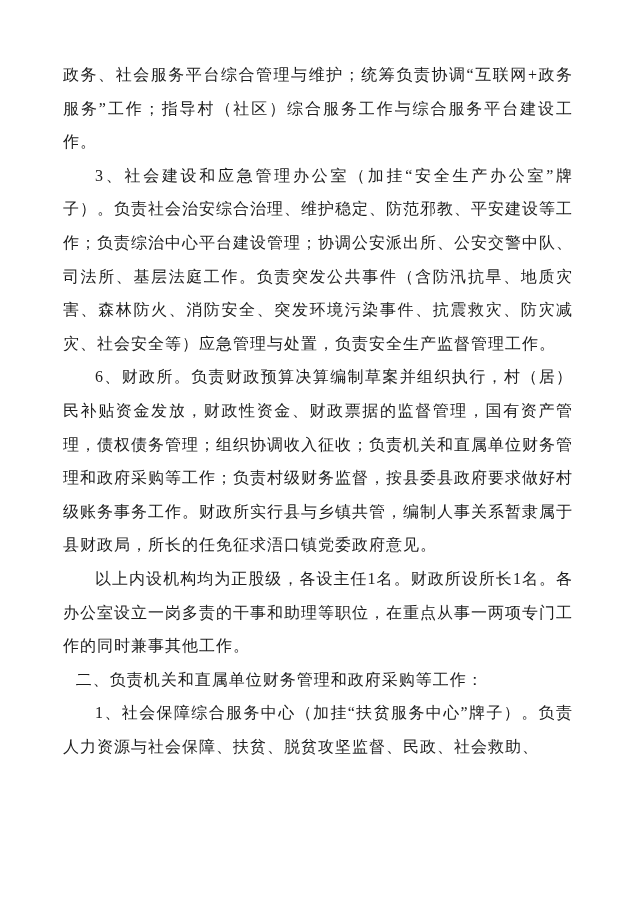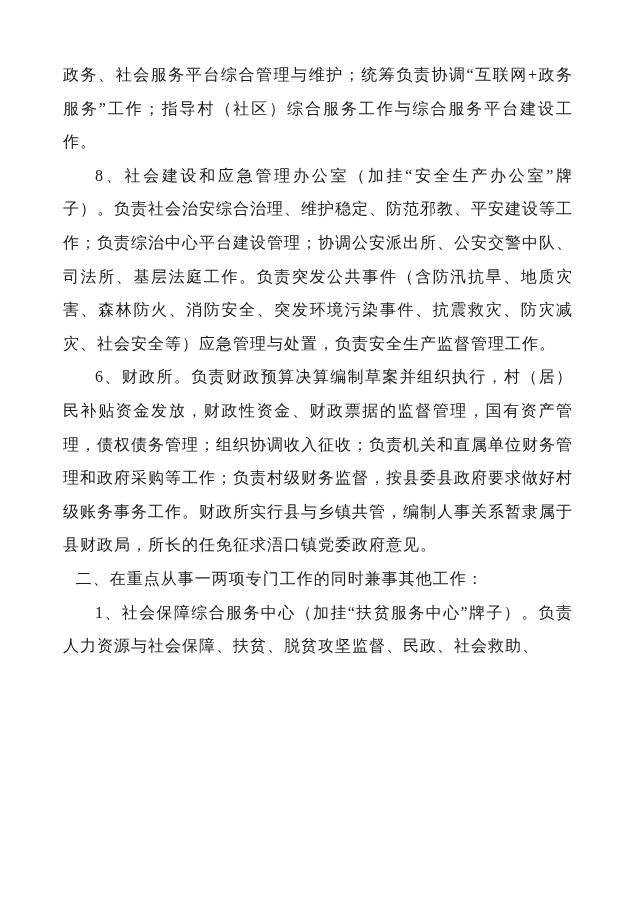--- a/index.html
+++ b/index.html
@@ -32,18 +32,19 @@
   .indent-0 { text-indent: 0; }
   .indent-1 { text-indent: 0.8em; }
   .indent-2 { text-indent: 2em; }
 </style>
 </head>
 <body>
 
 <div class="page">
   <div class="doc">
     <p class="indent-0">政务、社会服务平台综合管理与维护；统筹负责协调“互联网+政务服务”工作；指导村（社区）综合服务工作与综合服务平台建设工作。</p>
-    <p class="indent-2">8、社会建设和应急管理办公室（加挂“安全生产办公室”牌子）。负责社会治安综合治理、维护稳定、防范邪教、平安建设等工作；负责综治中心平台建设管理；协调公安派出所、公安交警中队、司法所、基层法庭工作。负责突发公共事件（含防汛抗旱、地质灾害、森林防火、消防安全、突发环境污染事件、抗震救灾、防灾减灾、社会安全等）应急管理与处置，负责安全生产监督管理工作。</p>
+    <p class="indent-2">3、社会建设和应急管理办公室（加挂“安全生产办公室”牌子）。负责社会治安综合治理、维护稳定、防范邪教、平安建设等工作；负责综治中心平台建设管理；协调公安派出所、公安交警中队、司法所、基层法庭工作。负责突发公共事件（含防汛抗旱、地质灾害、森林防火、消防安全、突发环境污染事件、抗震救灾、防灾减灾、社会安全等）应急管理与处置，负责安全生产监督管理工作。</p>
     <p class="indent-2">6、财政所。负责财政预算决算编制草案并组织执行，村（居）民补贴资金发放，财政性资金、财政票据的监督管理，国有资产管理，债权债务管理；组织协调收入征收；负责机关和直属单位财务管理和政府采购等工作；负责村级财务监督，按县委县政府要求做好村级账务事务工作。财政所实行县与乡镇共管，编制人事关系暂隶属于县财政局，所长的任免征求浯口镇党委政府意见。</p>
-    <p class="indent-1">二、在重点从事一两项专门工作的同时兼事其他工作：</p>
+    <p class="indent-2">以上内设机构均为正股级，各设主任1名。财政所设所长1名。各办公室设立一岗多责的干事和助理等职位，在重点从事一两项专门工作的同时兼事其他工作。</p>
+    <p class="indent-1">二、负责机关和直属单位财务管理和政府采购等工作：</p>
     <p class="indent-2">1、社会保障综合服务中心（加挂“扶贫服务中心”牌子）。负责人力资源与社会保障、扶贫、脱贫攻坚监督、民政、社会救助、</p>
   </div>
 </div>
 
 </body></html>

